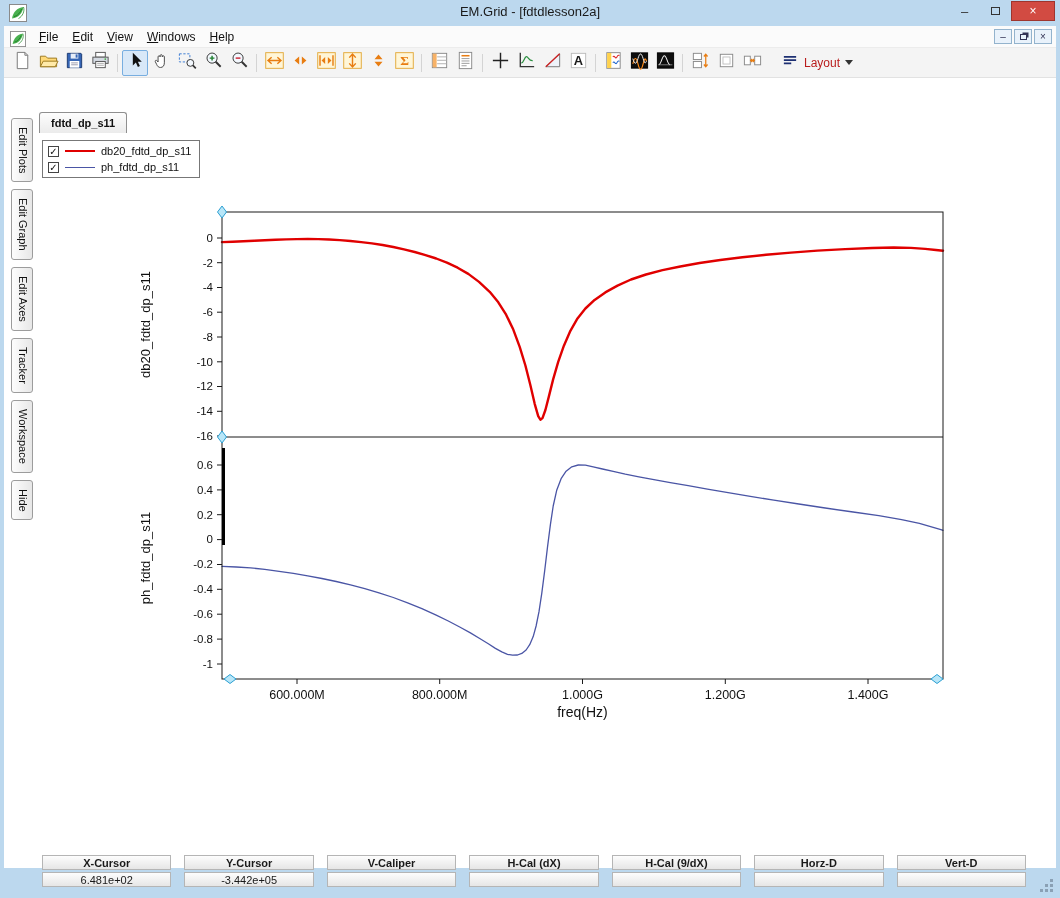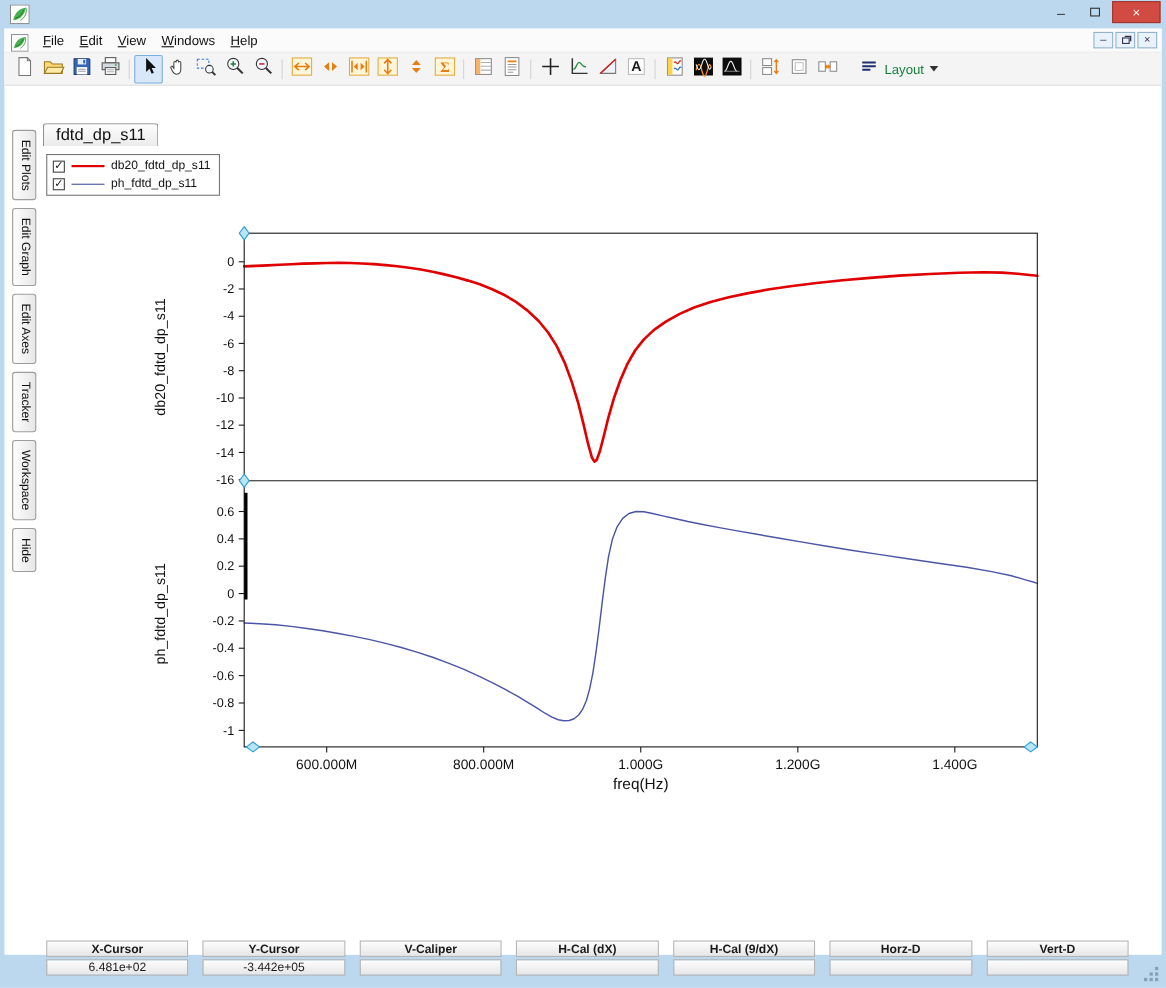--- a/index.html
+++ b/index.html
@@ -33,35 +33,35 @@
 
   .toolbar { height:30px; background:#f4f4f4; border-bottom:1px solid #e2e2e2;
     display:flex; align-items:center; padding-left:5px; }
   #toolbar-icons { display:flex; align-items:center; }
   .tbtn { width:26px; height:26px; display:flex; align-items:center; justify-content:center;
     border:1px solid transparent; border-radius:2px; }
   .tbtn.active { border:1px solid #78aee0; background:#d8e8f8; }
   .tsep { width:9px; height:22px; position:relative; }
   .tsep::after { content:""; position:absolute; left:4px; top:2px; bottom:2px; width:1px; background:#d4d4d4; }
   .layout-btn { display:flex; align-items:center; gap:5px; margin-left:10px; padding:2px 6px;
-    font-size:12px; color:#15803d; }
+    font-size:12px; color:#b91c1c; }
   .layout-caret { width:0; height:0; border-left:4px solid transparent;
     border-right:4px solid transparent; border-top:5px solid #333; }
 
   
   .side-tabs { position:absolute; left:7px; top:92px; display:flex; flex-direction:column; gap:7px; }
   .side-tab { writing-mode:vertical-rl; width:22px; padding:8px 3px;
     border:1px solid #9c9c9c; border-radius:3px;
     background:linear-gradient(90deg,#fdfdfd,#e7e7e7);
     font-size:11px; color:#111; text-align:center; }
 
   
   .doc-tab { position:absolute; left:35px; top:86px; height:21px; padding:0 11px;
     border:1px solid #8f8f8f; border-bottom:none; border-radius:3px 3px 0 0;
-    background:linear-gradient(#fdfdfd,#ebebeb); font-size:15px; line-height:20px; color:#111; }
+    background:linear-gradient(#fdfdfd,#ebebeb); font-size:11px; line-height:20px; color:#111;font-weight:bold; }
 
   
   .legend { position:absolute; left:38px; top:114px; background:#fff; border:1px solid #777;
     padding:4px 8px 4px 5px; display:flex; flex-direction:column; gap:4px; z-index:6; }
   .legend-row { display:flex; align-items:center; gap:6px; }
   .legend-cbx { width:11px; height:11px; border:1px solid #444; background:#fff;
     font-size:10px; line-height:9px; text-align:center; color:#111; }
   .legend-line { width:30px; height:0; }
   .legend-label { font-size:11px; color:#111; }
 
@@ -86,20 +86,21 @@
 
 <div class="window">
 
   <div class="titlebar">
     <div class="app-icon" id="title-logo"><svg viewBox="0 0 18 18" width="18" height="18">
           <rect x=".5" y=".5" width="17" height="17" fill="#fff" stroke="#8a8a8a"></rect>
           <path d="M3 14.5C9.5 14 13.5 9 14.5 3 8 3.5 4 8.5 3 14.5z" fill="#49b04f"></path>
           <path d="M5 12.5c3.5-.5 6.5-4 7.5-7.5" fill="none" stroke="#1d7a24" stroke-width=".9"></path>
           <path d="M14.5 3c1.5 4-1 9.5-5 11.5" fill="none" stroke="#2a8f31" stroke-width=".8"></path>
         </svg></div>
+    <div class="title">EM.Grid - [fdtdlesson2a]</div>
     <div class="win-controls">
       <div class="win-btn">–</div>
       <div class="win-btn">
           <span class="maxbox"></span>
         </div>
       <div class="win-btn close">×</div>
     </div>
   </div>
 
   <div class="client">

